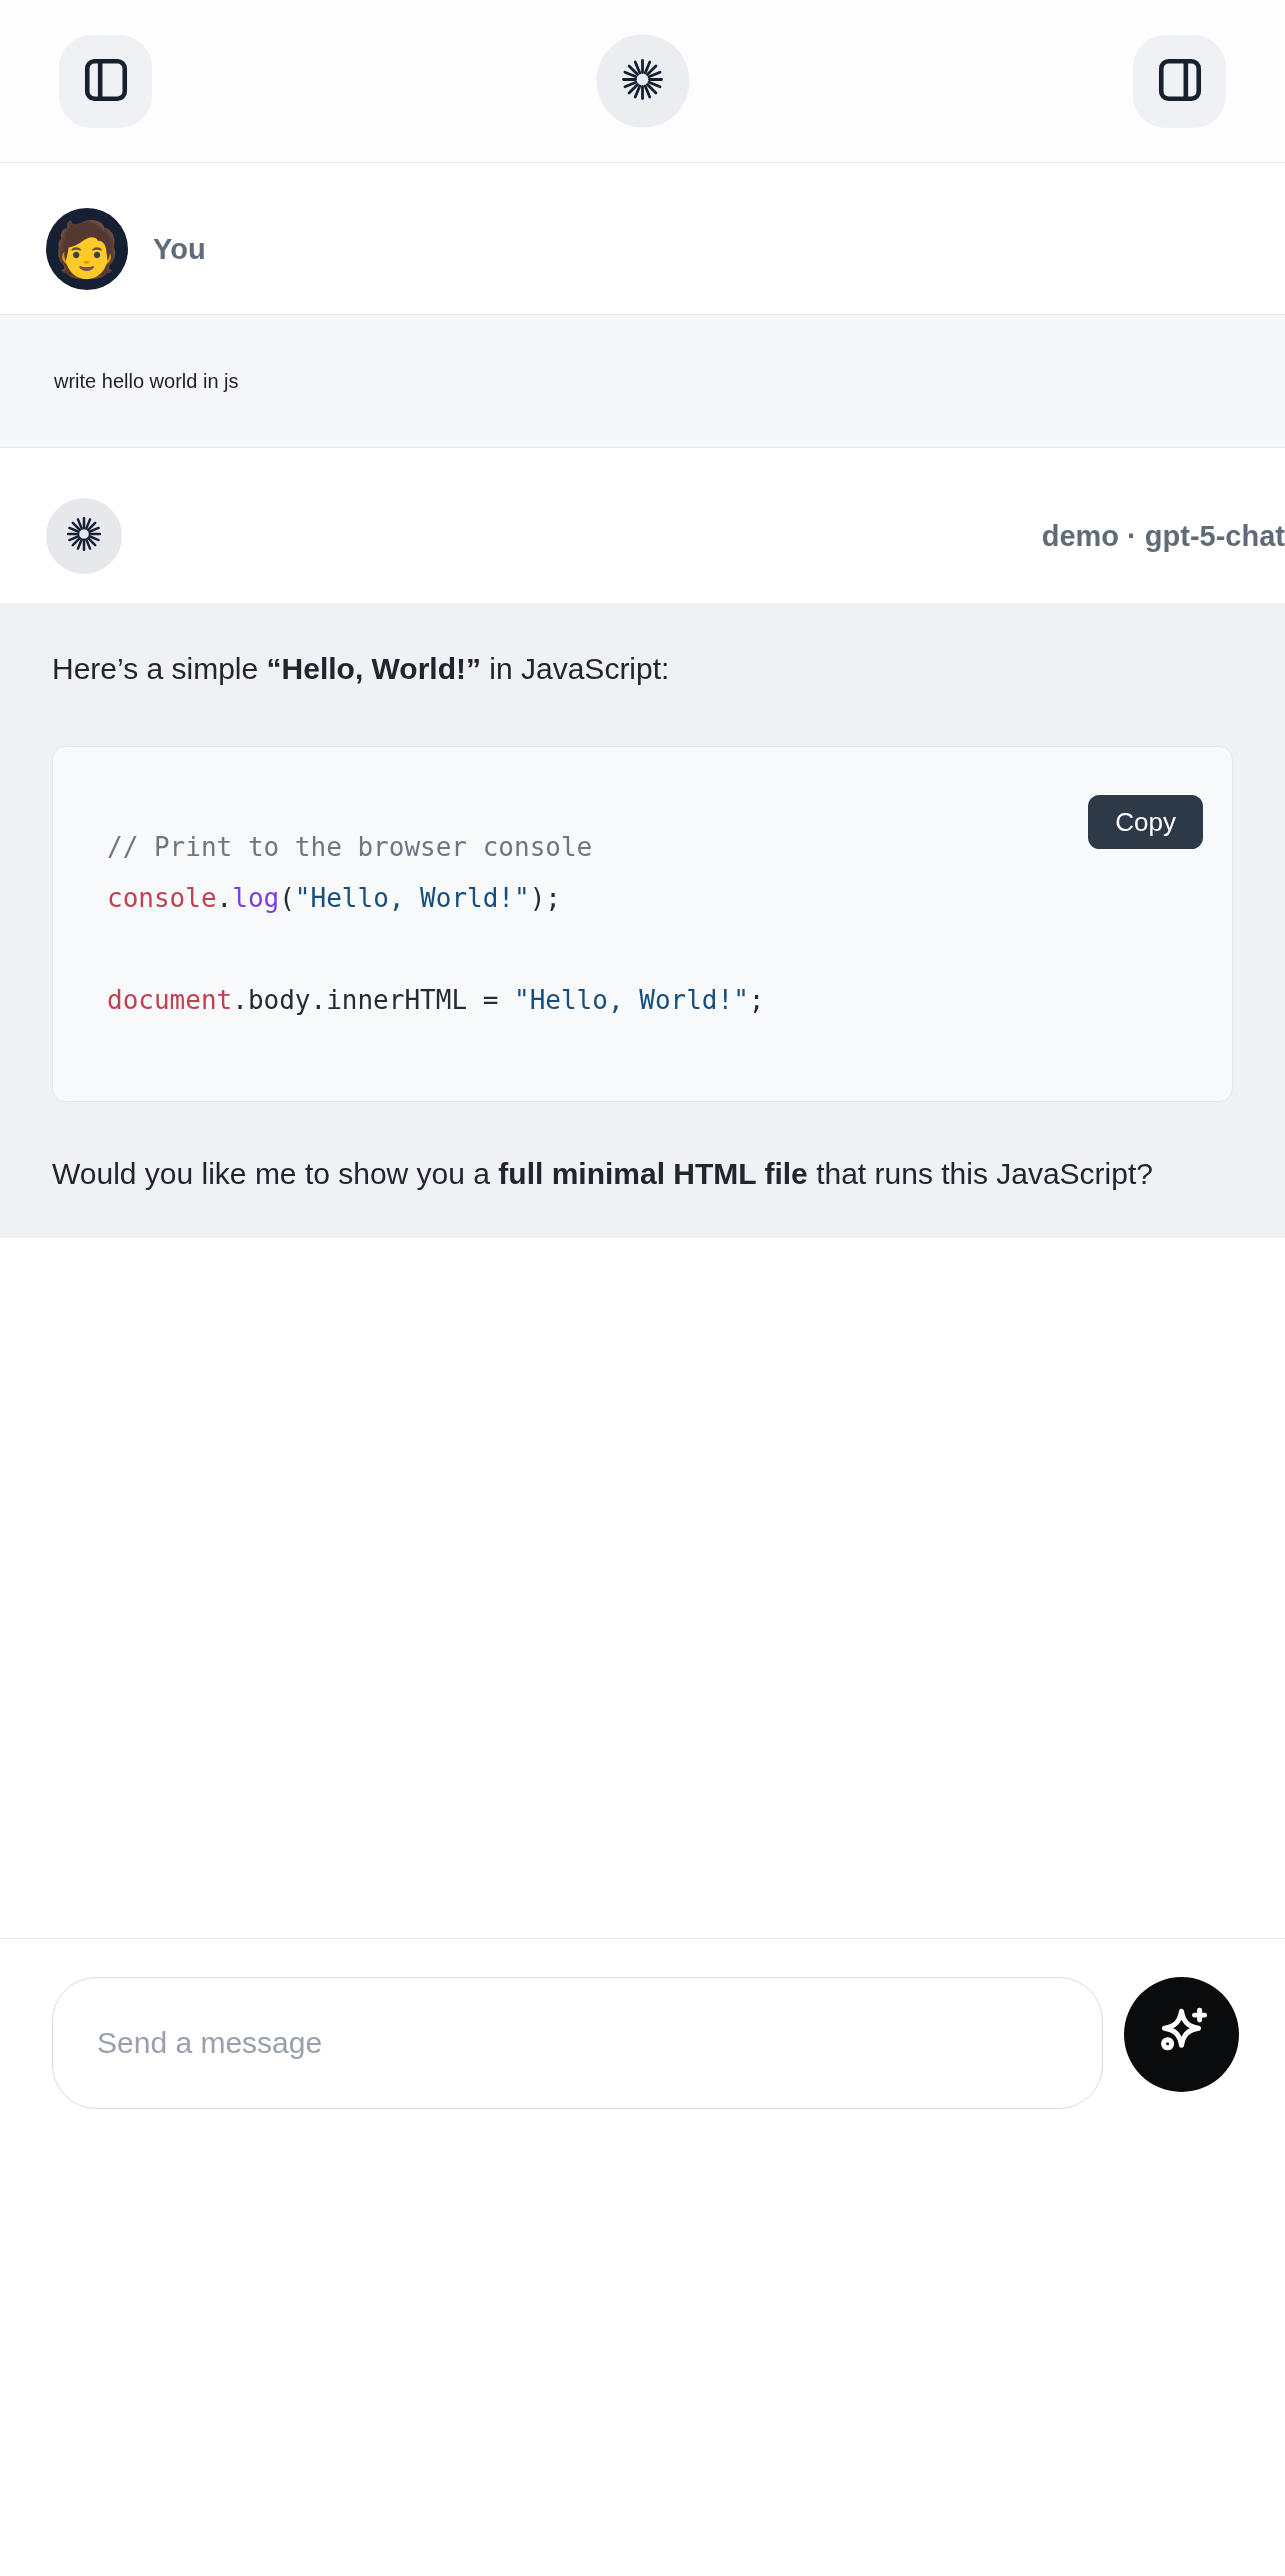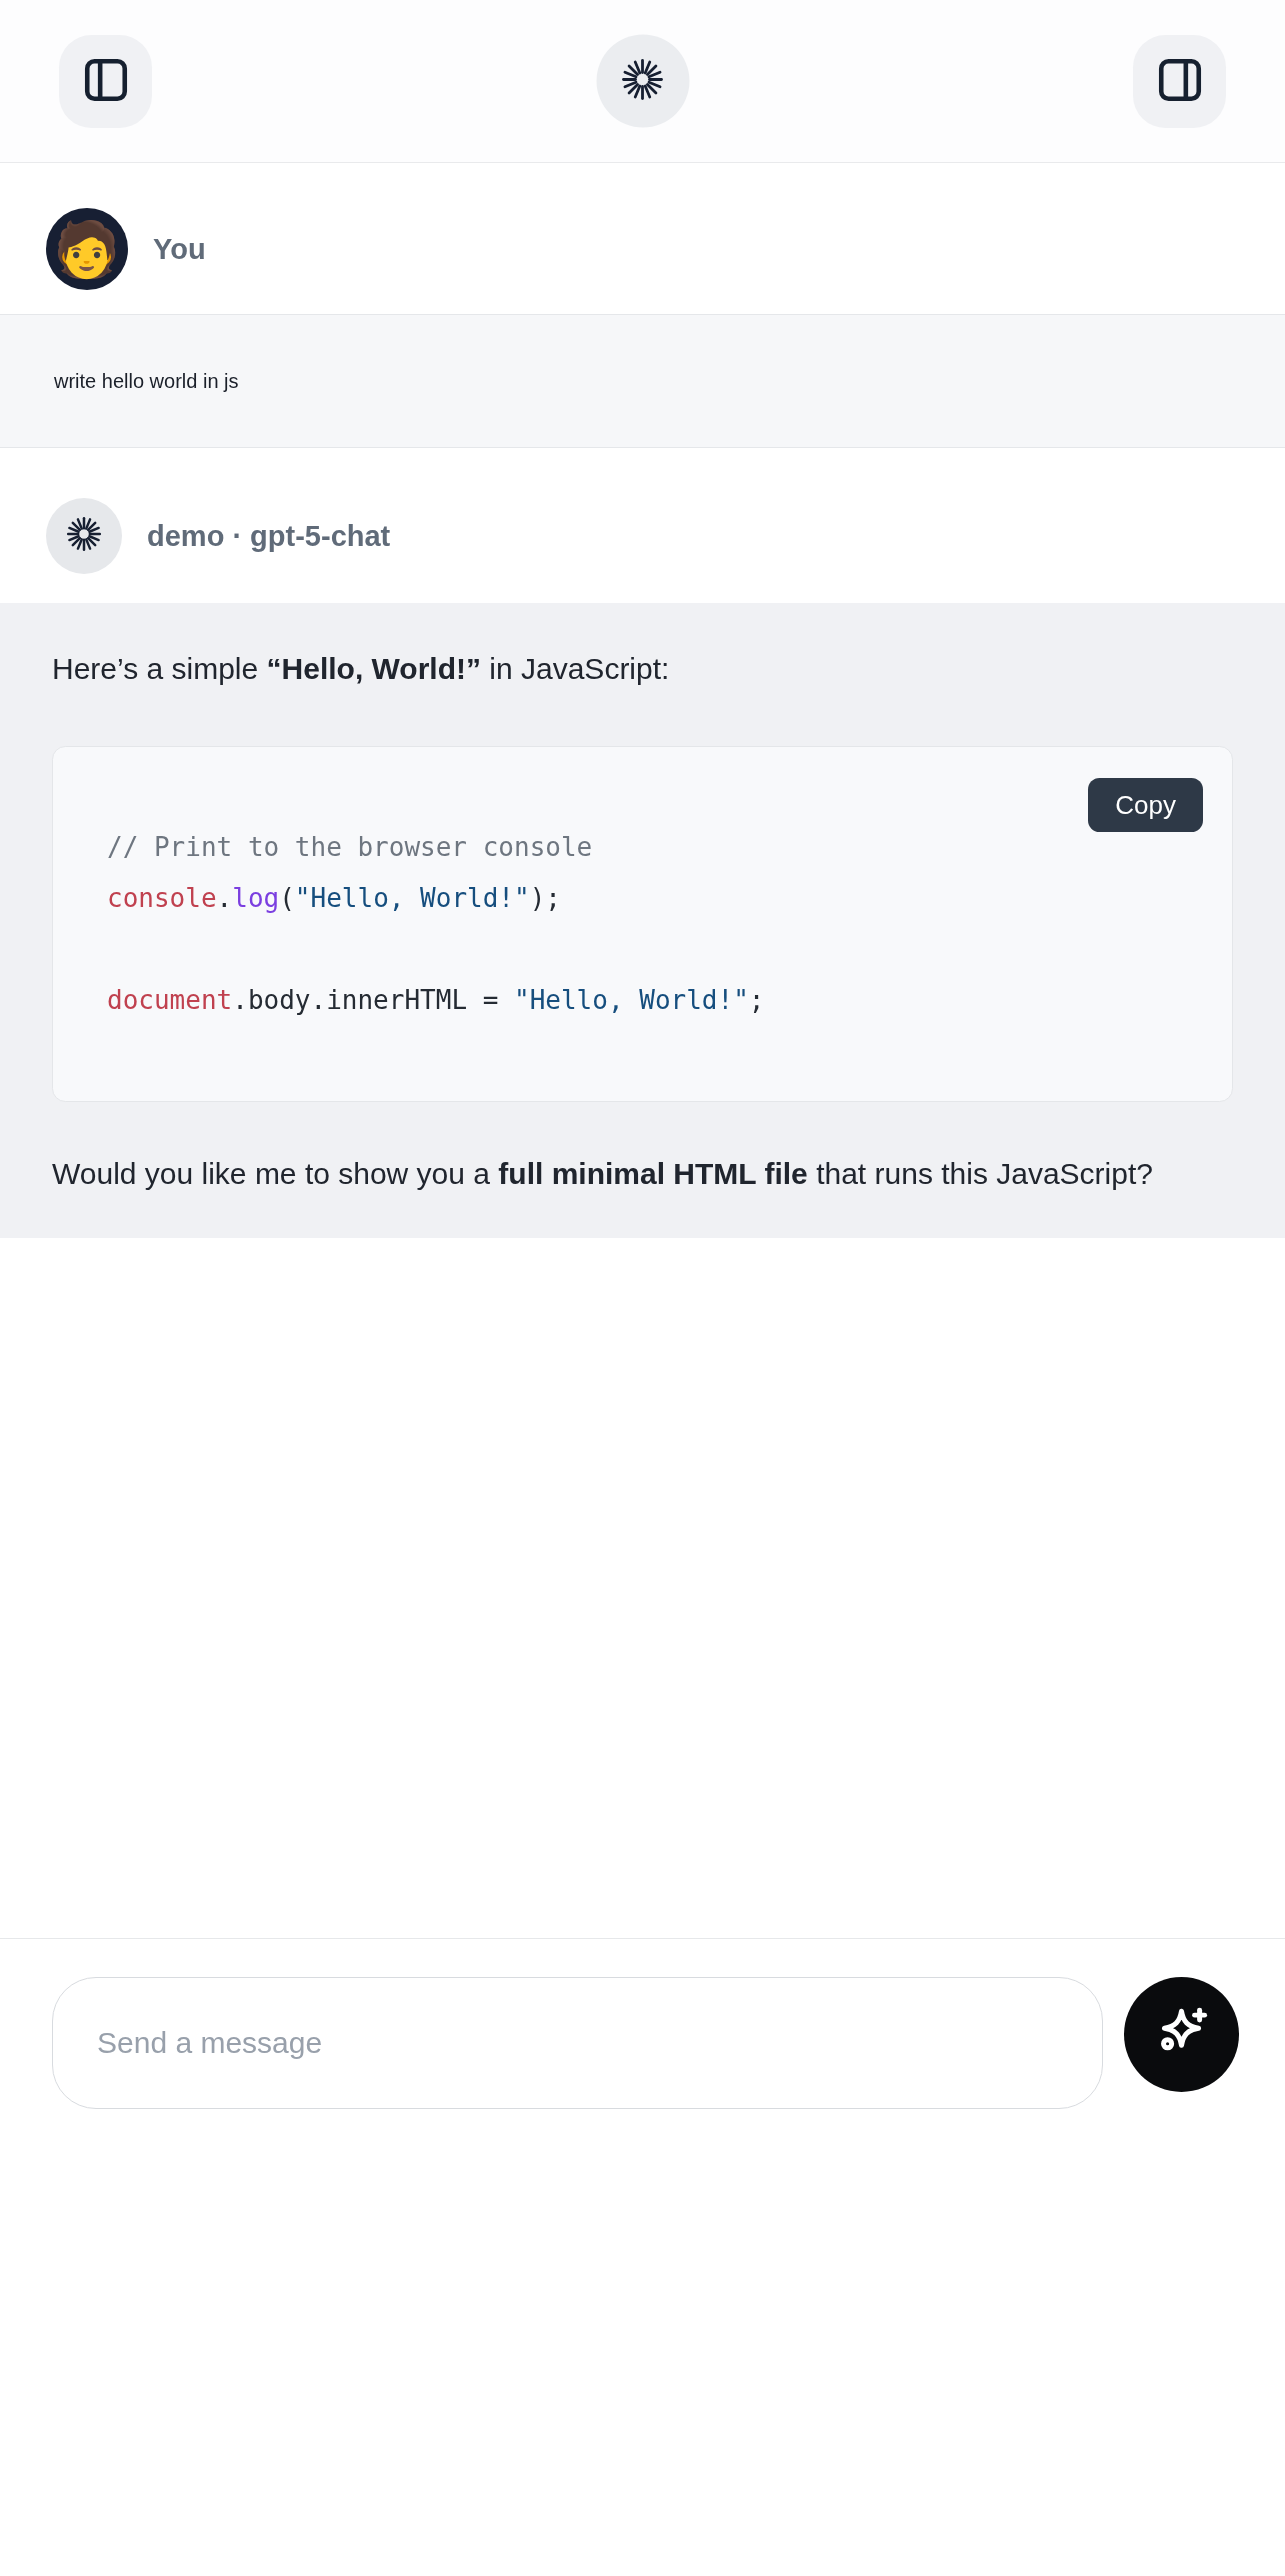--- a/index.html
+++ b/index.html
@@ -17,21 +17,21 @@
     display:flex; align-items:center; justify-content:center;
   }
   .icon-btn.round{ border-radius:50%; background:#ebedf0; }
   .btn-left{ margin-left:59px; }
   .btn-right{ margin-left:auto; margin-right:59px; }
   .btn-center{ position:absolute; left:50%; top:50%; transform:translate(-50%,-50%); }
 
   
   .turn-head{ display:flex; align-items:center; gap:25px; }
   .turn-head.user{ margin:45px 0 24px 46px; }
-  .turn-head.assistant{ margin:50px 0 29px 46px; }
+  .turn-head.assistant{ margin:50px 0 29px 46px;justify-content:space-between; }
   .avatar{
     border-radius:50%; display:flex; align-items:center; justify-content:center;
     flex:0 0 auto;
   }
   .avatar.user{ width:82px; height:82px; background:#171f33; font-size:54px; line-height:1; }
   .avatar.assistant{ width:76px; height:76px; background:#e6e8eb; }
   .turn-name{ font-size:29px; font-weight:bold; color:#606b79; }
 
   
   .user-band{
@@ -60,21 +60,21 @@
     font-size:26px;
   }
   .code-line{ line-height:51px; white-space:pre; }
   .tok-comment{ color:#6e7680; }
   .tok-keyword{ color:#c0414f; }
   .tok-function{ color:#7b3fe0; }
   .tok-string{ color:#164e7e; }
   .tok-plain{ color:#252b33; }
 
   .copy-btn{
-    position:absolute; top:31px; right:29px;
+    position:absolute; top:48px; right:29px;
     background:#2e3947; color:#ffffff; border:none; cursor:pointer;
     font-size:26px; font-family:"Liberation Sans",sans-serif;
     padding:11.5px 27px; border-radius:11.5px;
   }
 
   .notes{ margin-top:57px; line-height:64px; }
   .question{ margin-top:40px; line-height:64px; }
 
   .spacer{ height:700px; background:#ffffff; }
 

